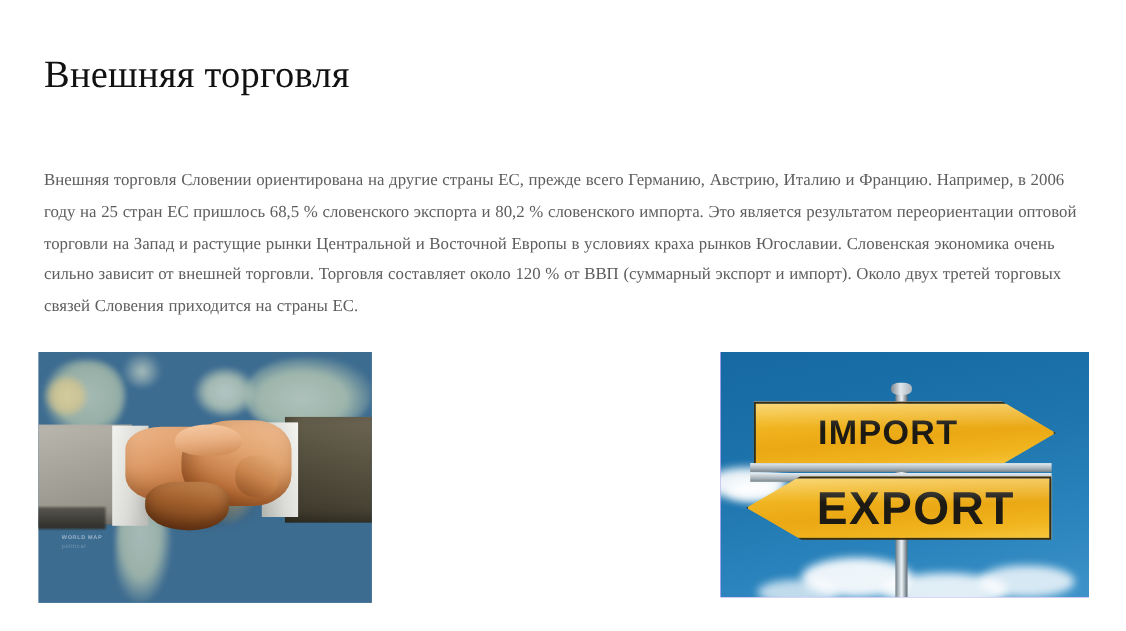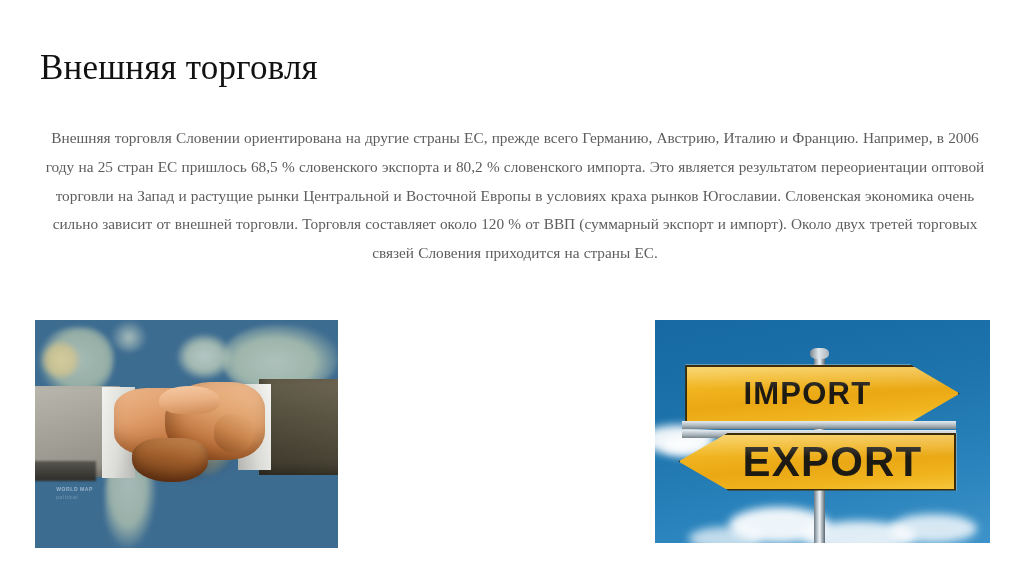--- a/index.html
+++ b/index.html
@@ -30,26 +30,26 @@
     font-weight: 400;
     color: #111111;
     letter-spacing: 0.2px;
     white-space: nowrap;
   }
 
   
   .body-text {
     position: absolute;
     left: 40px;
-    top: 124px;
+    top: 150px;
     width: 950px;
     font-size: 15.3px;
     line-height: 28.8px;
     color: #5d5d5d;
-    text-align: center;
+    text-align: left;
     word-spacing: 0.4px;
   }
 
   
   .photo-handshake {
     position: absolute;
     left: 35px;
     top: 320px;
     width: 303px;
     height: 228px;

